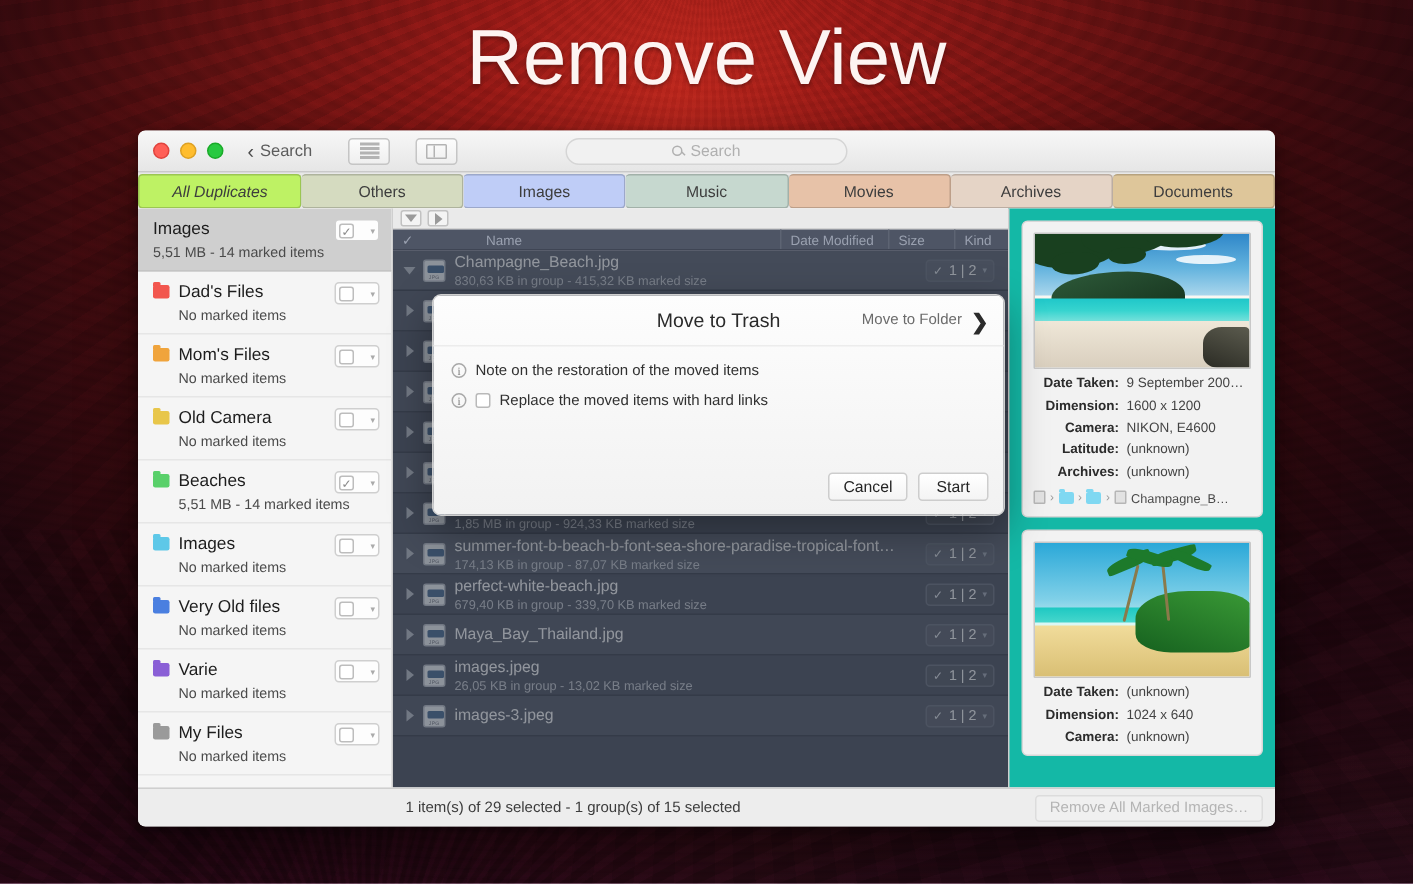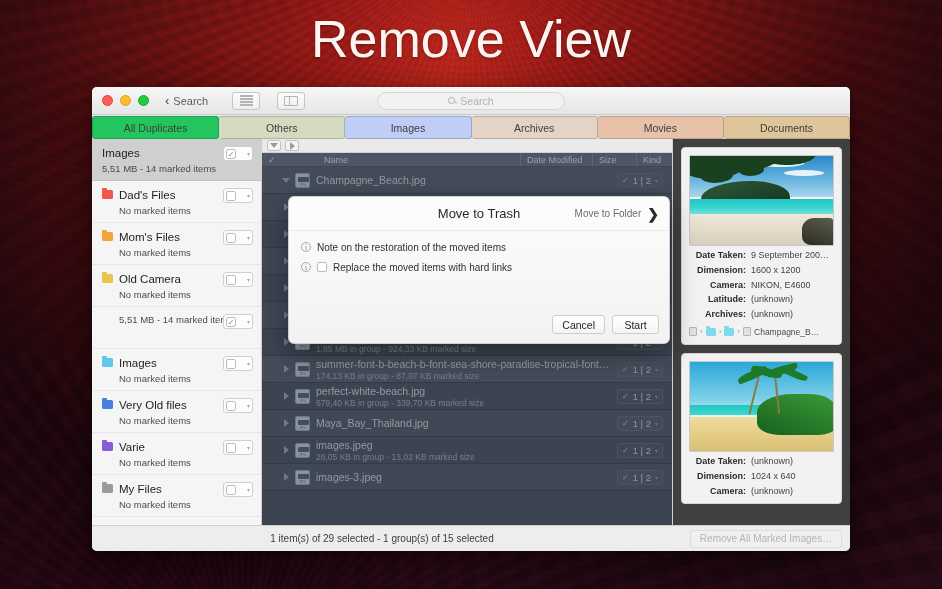--- a/index.html
+++ b/index.html
@@ -152,21 +152,21 @@
     flex:0 0 14px; display:flex; align-items:center;
     background:#4e5565; color:#9aa1b0; font-size:9px;
     border-bottom:1px solid #3f4554;
   }
   .ch{ padding:0 6px; white-space:nowrap; }
   .ch.sep{ border-left:1px solid #5d6473; height:100%; display:flex; align-items:center;}
 
   #filelist{ flex:1 1 auto; overflow:hidden; background:#4e5565; position:relative; }
   .frow{
     height:27px; display:flex; align-items:center;
-    border-bottom:1px solid #3f4554; padding-left:17px; position:relative;
+    border-bottom:1px solid #3f4554; padding-left:4px; position:relative;
   }
   .frow.alt{ background:#555c6c; }
   .frow.sel{ background:#5b6373; }
   .disc{ width:14px; flex:0 0 14px; display:flex; justify-content:center;}
   .fico{
     width:15px;height:15px;flex:0 0 15px; margin-right:6px; margin-left:2px;
     border-radius:2px; background:#dfe3ea; position:relative; overflow:hidden;
     border:1px solid #aeb4bf;
   }
   .fico:before{content:"";position:absolute;left:1.5px;top:3px;width:11px;height:5px;background:#4a6b90;border-radius:1px;}
@@ -178,21 +178,21 @@
     flex:0 0 auto; margin-right:9px;
     display:flex; align-items:center; gap:4px;
     border:1px solid #6b7282; border-radius:3px; padding:1px 4px; background:rgba(255,255,255,.04);
   }
   .fc-check{ font-size:8px; color:#cfd4dd; }
   .fc-num{ font-size:9.5px; color:#e4e7ec; }
   .fc-caret{ font-size:6px; color:#9aa1b0;}
 
   
   #inspector{
-    width:178px; flex:0 0 178px; background:#404040;
+    width:178px; flex:0 0 178px; background:#14b8a6;
     border-left:1px solid #cfcfcf; padding:8px 8px 0 8px; overflow:hidden;
   }
   .card{
     background:#f2f2f2; border:1px solid #d7d7d7; border-radius:4px;
     padding:7px; margin-bottom:8px;
   }
   .thumb{ width:100%; height:91px; border:1px solid #c8c8c8; border-radius:1px; position:relative; overflow:hidden;}
   
   .thumb-bay{
     background:
@@ -311,35 +311,38 @@
       <span class="pane-ico"></span>
     </div>
 
     <div id="titlebar-search">
       <span class="mag"></span>
       <span>Search</span>
     </div>
   </div>
 
   <div id="tabbar">
-      <div class="tab" style="background: #22c55e;">
+      <div class="tab" style="background: #bef264; font-style: italic;">
         <span>All Duplicates</span>
       </div>
       <div class="tab" style="background: rgb(213, 219, 192);">
         <span>Others</span>
       </div>
       <div class="tab" style="background: rgb(191, 205, 247);">
         <span>Images</span>
       </div>
+      <div class="tab" style="background: rgb(198, 216, 207);">
+        <span>Music</span>
+      </div>
+      <div class="tab" style="background: rgb(231, 194, 168);">
+        <span>Movies</span>
+      </div>
       <div class="tab" style="background: rgb(229, 212, 198);">
         <span>Archives</span>
       </div>
-      <div class="tab" style="background: rgb(231, 194, 168);">
-        <span>Movies</span>
-      </div>
       <div class="tab" style="background: rgb(222, 198, 154);">
         <span>Documents</span>
       </div>
     </div>
 
   <div id="body-split">
 
     <div id="sidebar">
         <div class="side-item selected">
           <div class="side-row1">
@@ -378,20 +381,24 @@
             <span class="folder" style="background: rgb(232, 198, 74);"></span>
             <span class="side-name">Old Camera</span>
           </div>
           <div class="side-sub">No marked items</div>
           <div class="mark-ctl">
             <span class="mark-box"></span>
             <span class="mk-caret">▾</span>
           </div>
         </div>
         <div class="side-item has-folder">
+          <div class="side-row1">
+            <span class="folder" style="background: rgb(89, 208, 106);"></span>
+            <span class="side-name">Beaches</span>
+          </div>
           <div class="side-sub">5,51 MB - 14 marked items</div>
           <div class="mark-ctl">
             <span class="mark-box">✓</span>
             <span class="mk-caret">▾</span>
           </div>
         </div>
         <div class="side-item has-folder">
           <div class="side-row1">
             <span class="folder" style="background: rgb(94, 200, 232);"></span>
             <span class="side-name">Images</span>
@@ -458,20 +465,21 @@
         </div>
 
       <div id="filelist">
         <div class="frow sel">
             <div class="disc">
               <span class="tri down" style="border-top-color: rgb(174, 180, 192); border-left-color: transparent;"></span>
             </div>
             <div class="fico"></div>
             <div class="fmeta">
               <div class="fname">Champagne_Beach.jpg</div>
+              <div class="fsub">830,63 KB in group - 415,32 KB marked size</div>
             </div>
             <div class="fcount">
               <span class="fc-check">✓</span>
               <span class="fc-num">1 | 2</span>
               <span class="fc-caret">▾</span>
             </div>
           </div>
           <div class="frow alt">
             <div class="disc">
               <span class="tri right" style="border-left-color: rgb(174, 180, 192);"></span>

